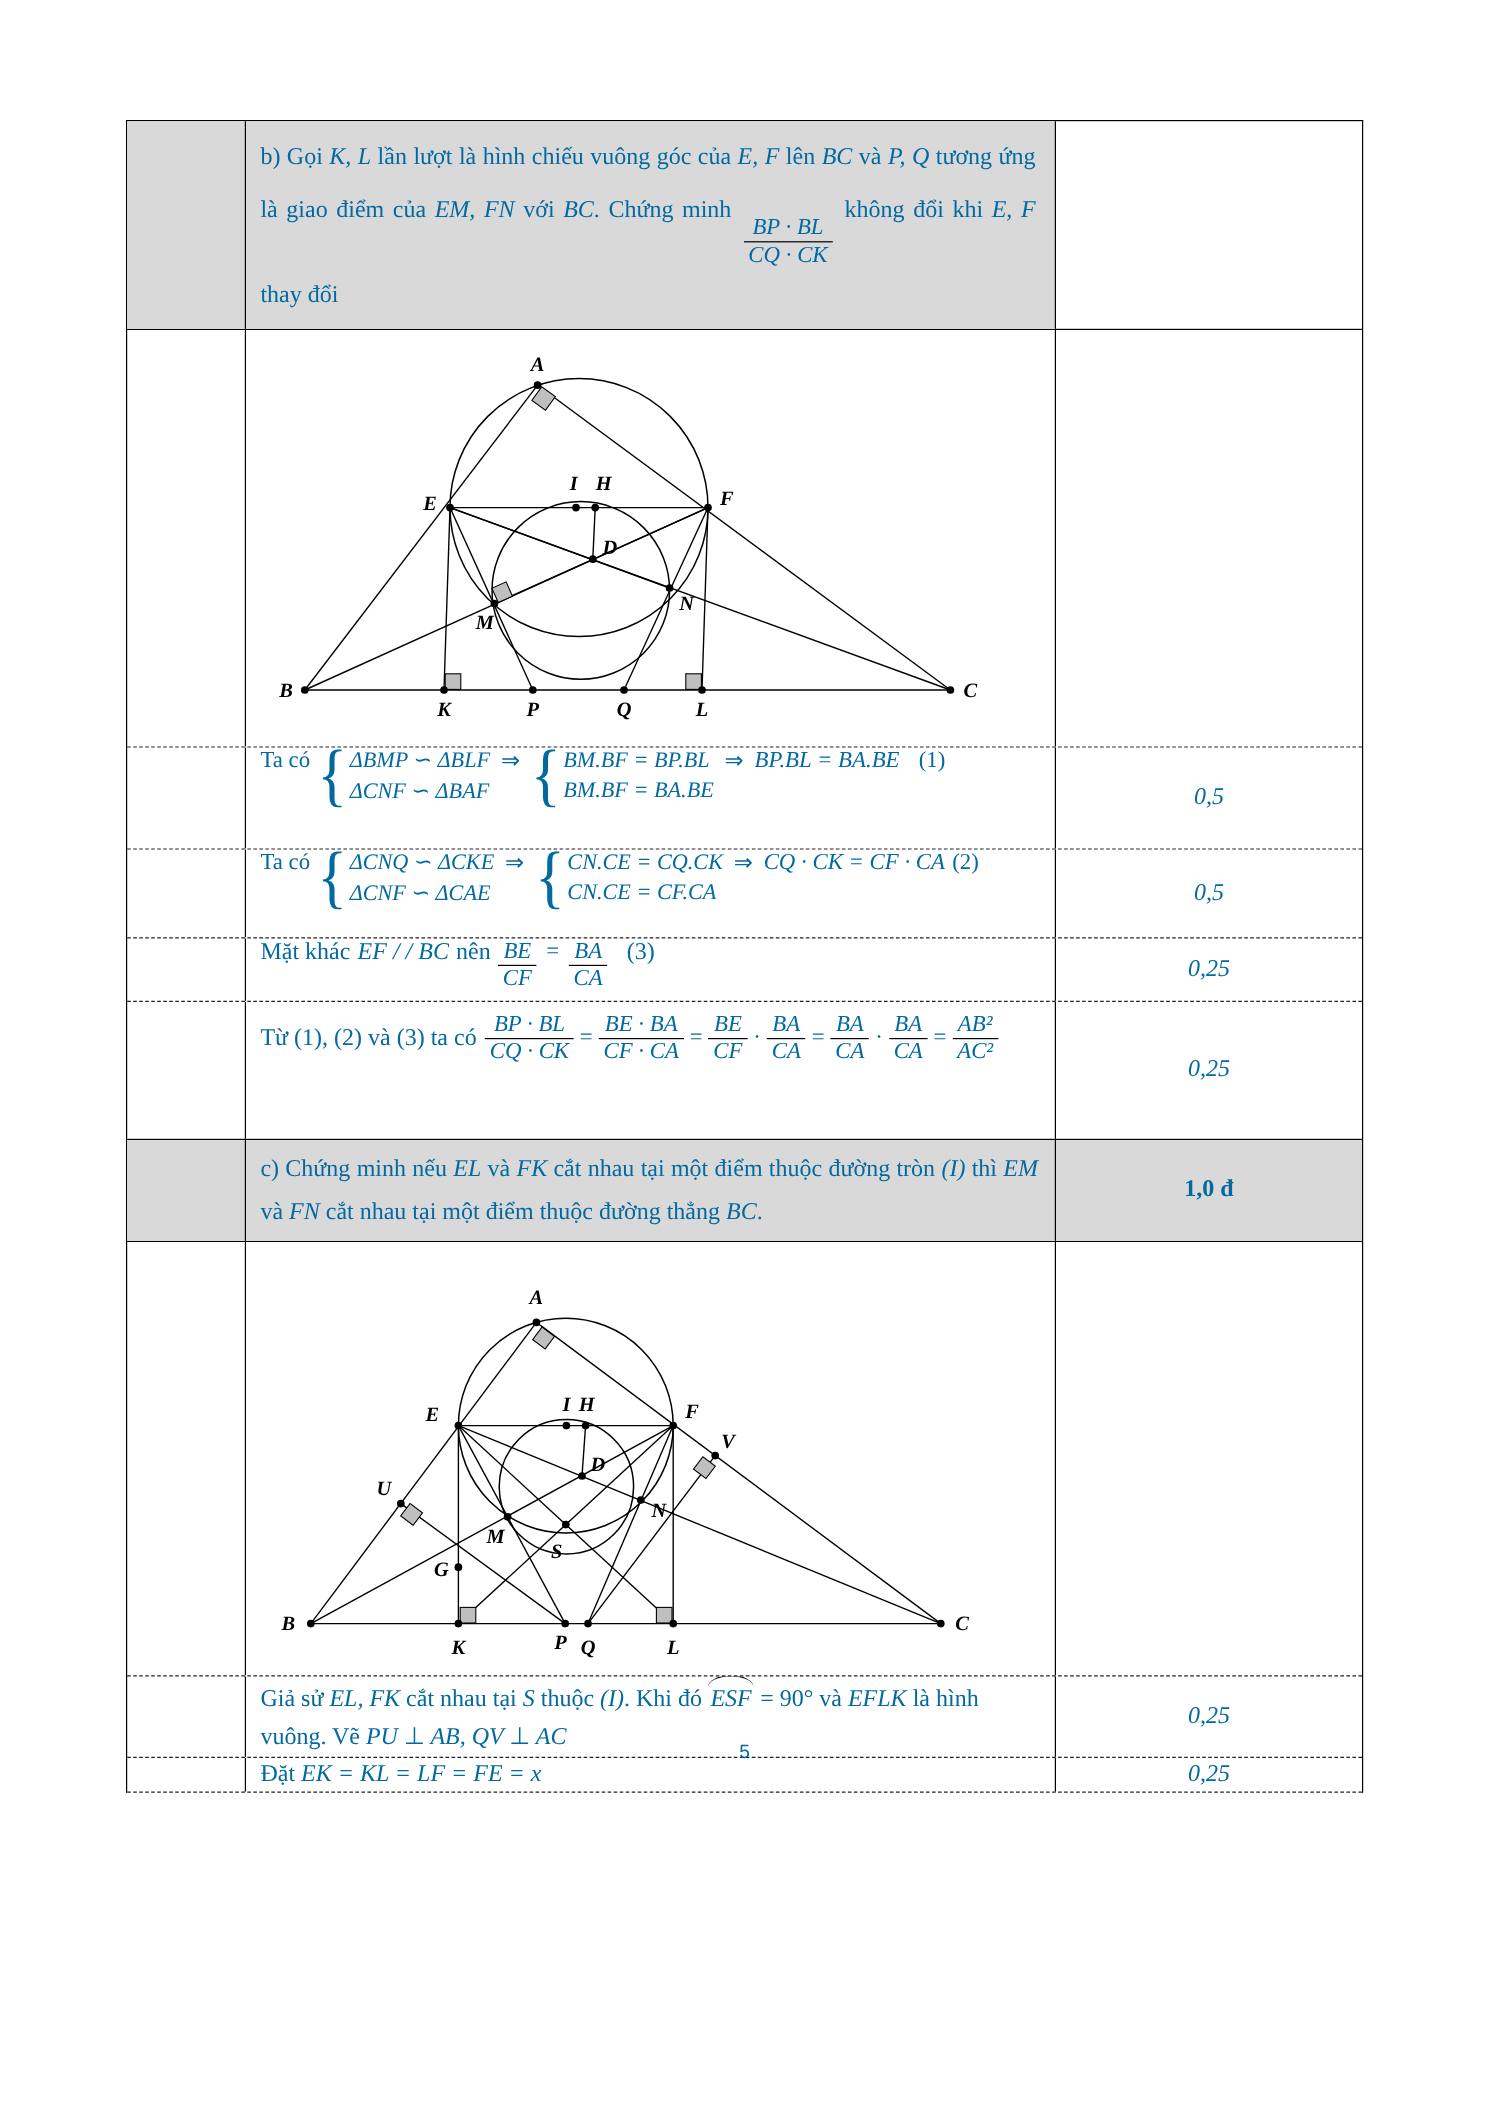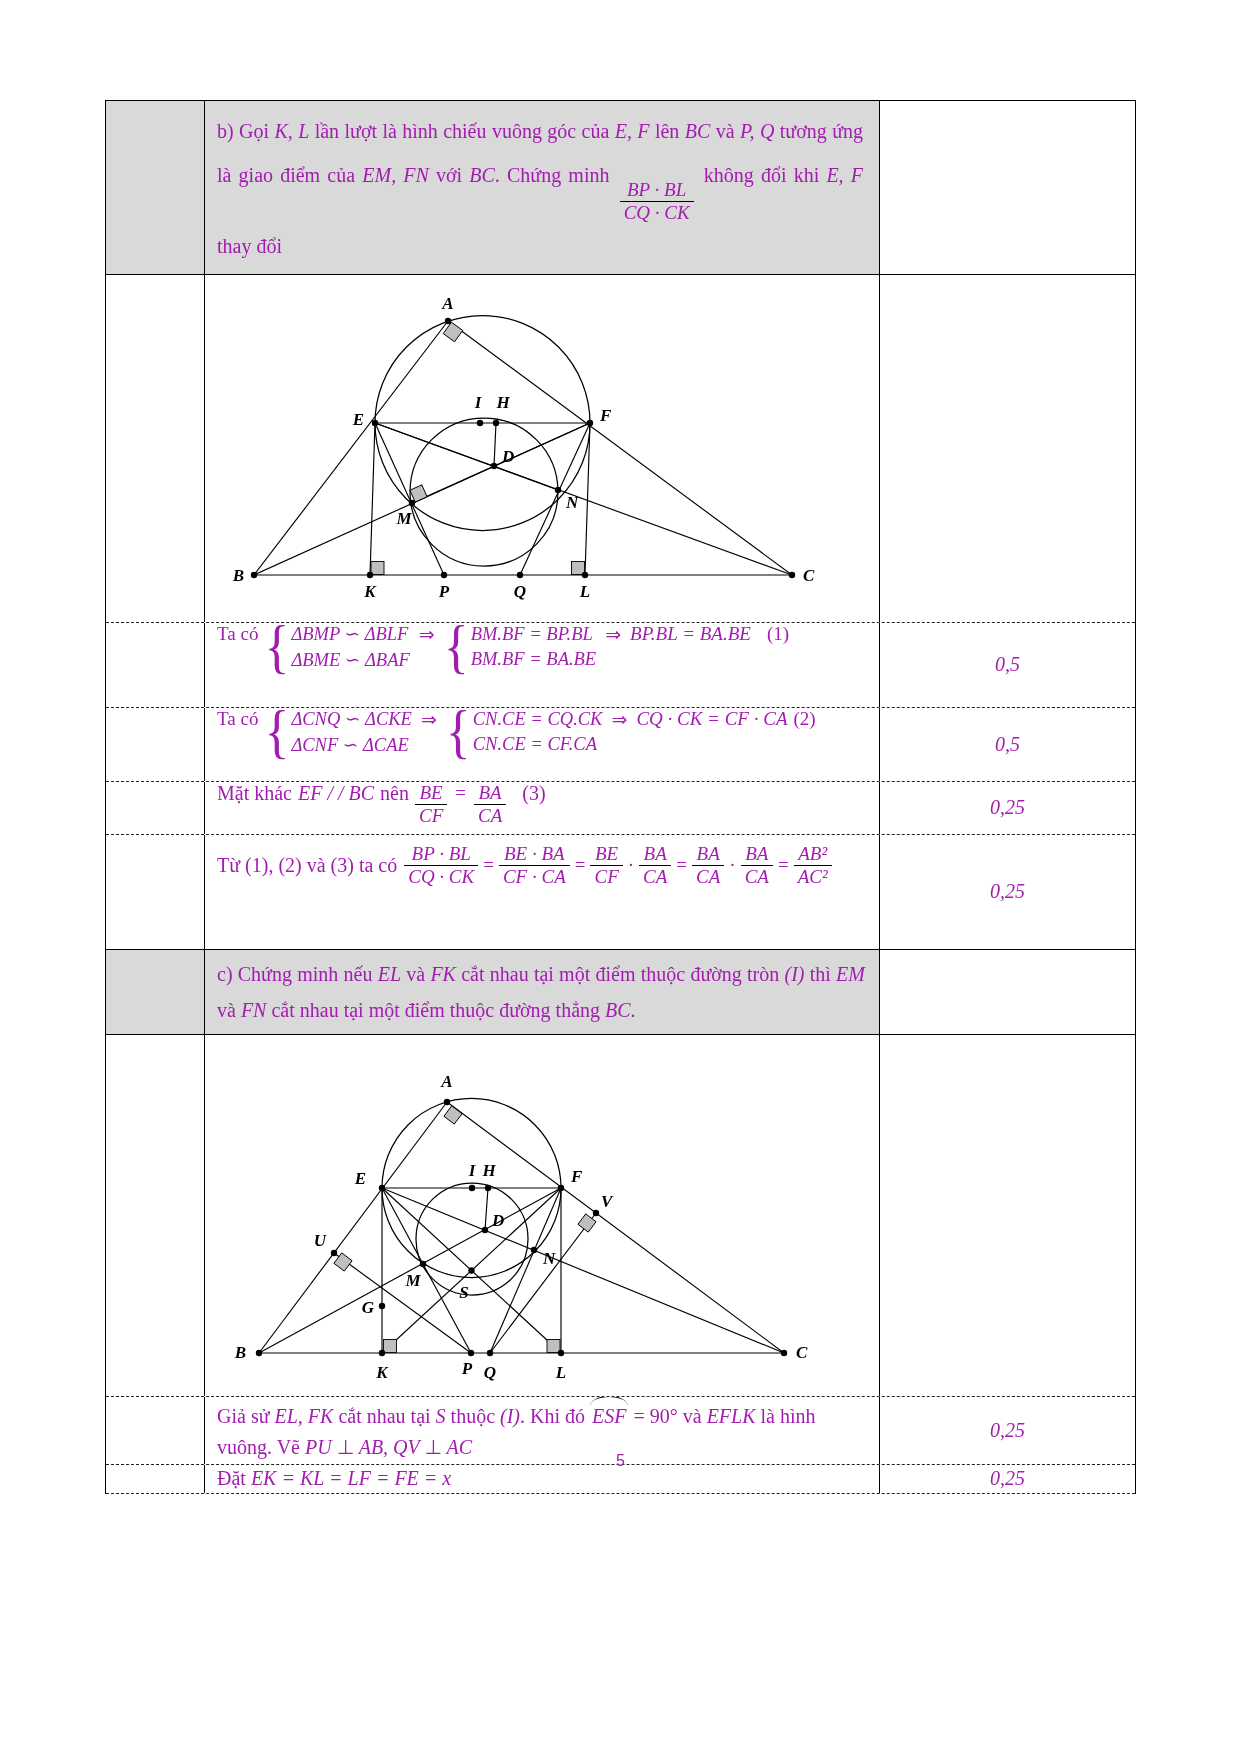--- a/index.html
+++ b/index.html
@@ -1,17 +1,17 @@
 <!DOCTYPE html>
 <html><head>
 <meta charset="utf-8">
 <style>
   *{margin:0;padding:0;box-sizing:border-box;}
   html,body{background:#fff;}
-  .page{position:relative;width:1241px;height:1755px;background:#fff;color:#a21caf;
+  .page{position:relative;width:1241px;height:1755px;background:#fff;color:#0369a1;
         font-family:"Liberation Serif","DejaVu Sans",serif;overflow:hidden;}
   .doc-table{position:absolute;left:105px;top:100px;width:1031px;
              border-top:1.2px solid #000;border-left:1.2px solid #000;border-right:1.2px solid #000;}
   .trow{display:grid;grid-template-columns:99px 675px 255px;}
   .c1{border-right:1.1px solid #000;}
   .c2{border-right:1.1px solid #000;position:relative;overflow:hidden;}
   .c3{display:flex;align-items:center;justify-content:center;font-size:20px;text-align:center;}
   .pts-hdr{font-weight:bold;}
   .pts-val{font-style:italic;}
   .b-top-solid{border-top:1.1px solid #000;}
@@ -151,21 +151,21 @@
     </div>
 
     <div class="trow b-top-dash h-r1">
       <div class="c1"></div>
       <div class="c2 fcell">
         <span class="rm">Ta có </span>
         <span class="sys">
             <span class="lbrace">{</span>
             <span class="stack mi">
               <span>ΔBMP ∽ ΔBLF</span>
-              <span>ΔBME ∽ ΔBAF</span>
+              <span>ΔCNF ∽ ΔBAF</span>
             </span>
           </span>
         <span class="imp">⇒</span>
         <span class="sys">
             <span class="lbrace">{</span>
             <span class="stack mi">
               <span>BM.BF = BP.BL</span>
               <span>BM.BF = BA.BE</span>
             </span>
           </span>
@@ -266,20 +266,21 @@
       <div class="c3 pts-val">0,25</div>
     </div>
 
     <div class="trow gray b-top-solid h-c">
       <div class="c1"></div>
       <div class="c2">
         <div class="para-c">
           <span class="rm">c) Chứng minh nếu </span><span class="mi">EL</span><span class="rm"> và </span><span class="mi">FK</span><span class="rm"> cắt nhau tại một điểm thuộc đường tròn </span><span class="mi">(I)</span><span class="rm"> thì </span><span class="mi">EM</span><span class="rm"> và </span><span class="mi">FN</span><span class="rm"> cắt nhau tại một điểm thuộc đường thẳng </span><span class="mi">BC</span><span class="rm">.</span>
         </div>
       </div>
+      <div class="c3 pts-hdr">1,0 đ</div>
     </div>
 
     <div class="trow b-top-solid h-f2">
       <div class="c1"></div>
       <div class="c2">
         <div class="fig-wrap">
           <svg width="673" height="360" viewBox="0 0 673 360">
             <g>
               <circle class="outline" cx="265.5" cy="153" r="89.5"></circle>
               <circle class="outline" cx="266" cy="204" r="56"></circle>

